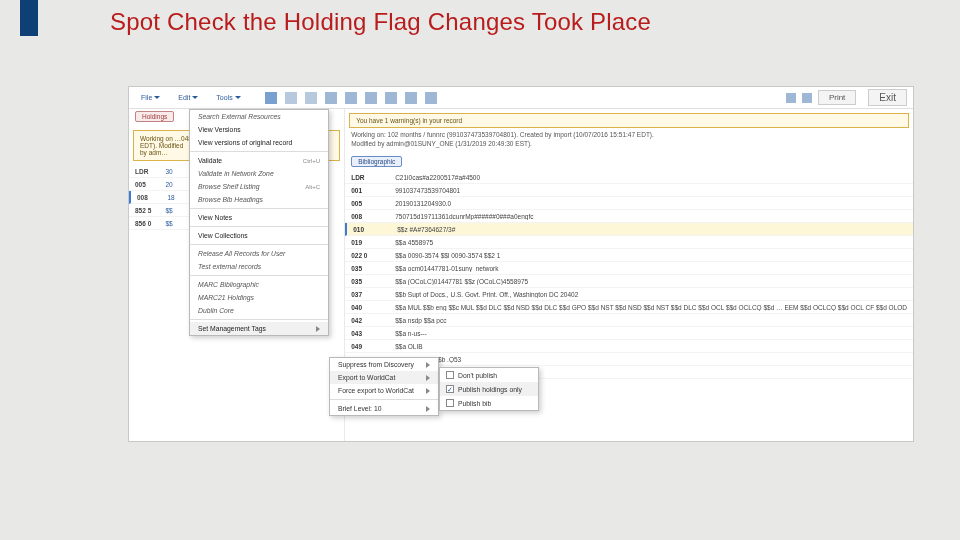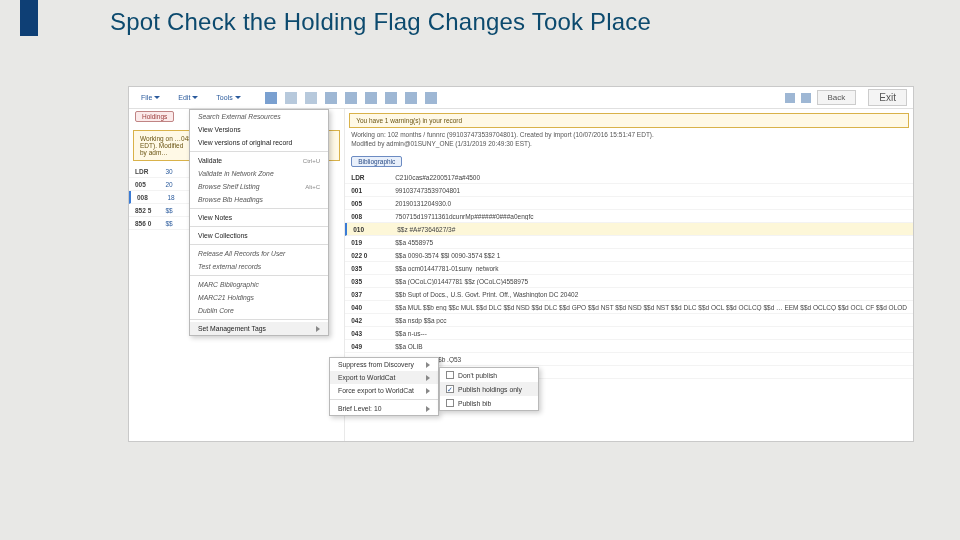--- a/index.html
+++ b/index.html
@@ -1,19 +1,19 @@
 <!DOCTYPE html>
 <html><head>
 <meta charset="utf-8">
 <style>
   * { box-sizing: border-box; margin: 0; padding: 0; }
   html, body { width: 960px; height: 540px; background: #e8e8e6; font-family: Arial, sans-serif; overflow: hidden; }
   .slide { position: relative; width: 960px; height: 540px; }
   .side-stripe { position: absolute; top: 0; left: 20px; width: 18px; height: 36px; background: #0e3f75; }
-  .title { position: absolute; top: 8px; left: 110px; font-size: 24px; font-weight: 400; color: #0c4a6e; letter-spacing: 0.2px; }
+  .title { position: absolute; top: 8px; left: 110px; font-size: 24px; font-weight: 400; color: #b91c1c; letter-spacing: 0.2px; }
   .shot { position: absolute; top: 86px; left: 128px; width: 786px; height: 356px; background: #fff; border: 1px solid #c9c9c9; font-size: 7px; color: #444; }
   .topbar { display: flex; align-items: center; height: 22px; border-bottom: 1px solid #e0e0e0; padding: 0 6px; gap: 6px; }
   .menu-item { color: #2a5a9c; cursor: pointer; padding: 2px 6px; display: inline-flex; align-items: center; gap: 2px; }
   .menu-item .caret { width: 0; height: 0; border-left: 3px solid transparent; border-right: 3px solid transparent; border-top: 3px solid #2a5a9c; }
   .toolbar-icons { display: flex; gap: 8px; margin-left: 12px; }
   .ti { width: 12px; height: 12px; background: #9eb7d4; display: inline-block; }
   .ti.save { background: #7aa0d0; }
   .ti.doc { background: #b7c9dc; }
   .spacer { flex: 1; }
   .btn-back { border: 1px solid #ccc; background: #f4f4f4; padding: 2px 10px; font-size: 8px; color: #555; }
@@ -90,21 +90,21 @@
         <span class="ti"></span>
         <span class="ti"></span>
         <span class="ti"></span>
         <span class="ti"></span>
       </div>
       <div class="spacer"></div>
       <div class="right-icons">
         <span class="ri"></span>
         <span class="ri"></span>
       </div>
-      <button class="btn-back">Back</button>
+      <button class="btn-back">Print</button>
       <button class="btn-exit">Exit</button>
     </div>
 
     <div class="panes">
 
       <div class="lpane">
         <span class="flag-box">Holdings</span>
         <div class="banner-l">
           <span>Working on …04801). Created by import ( 10/12/2018 07:47:47 EDT). Modified</span><br>
           <span>by adm…</span>

